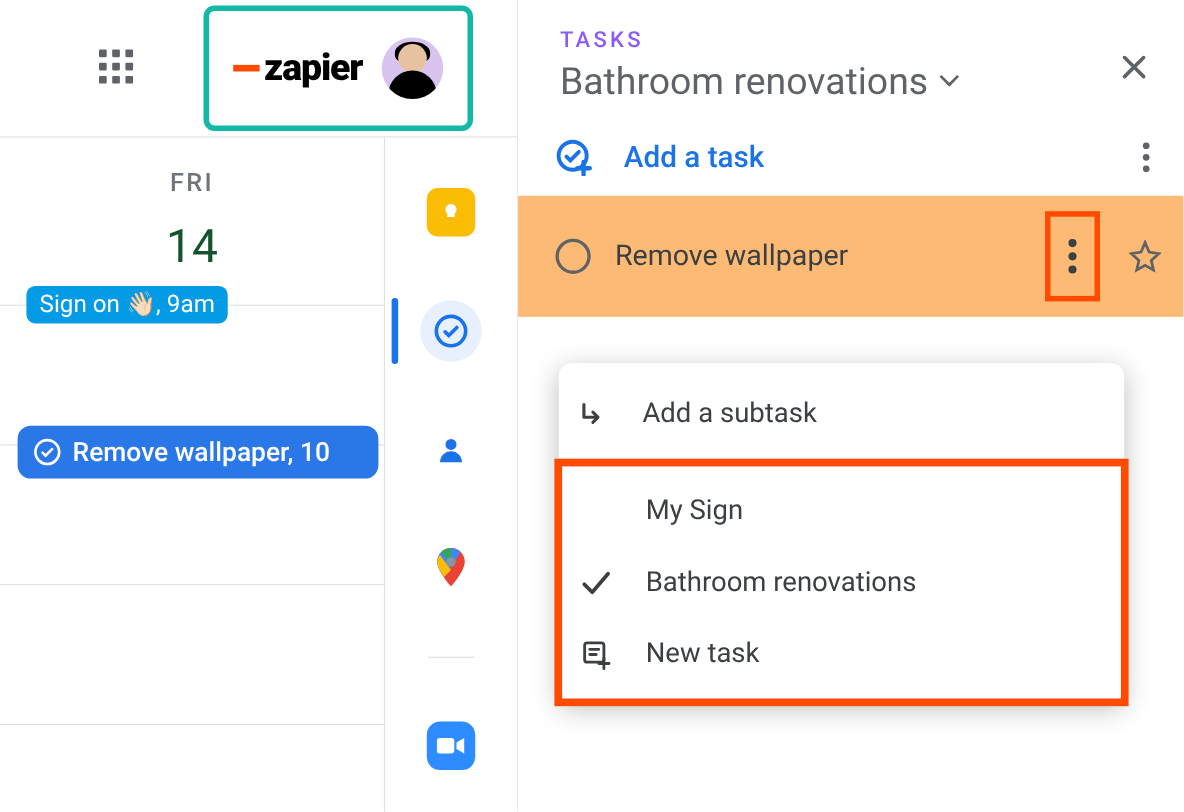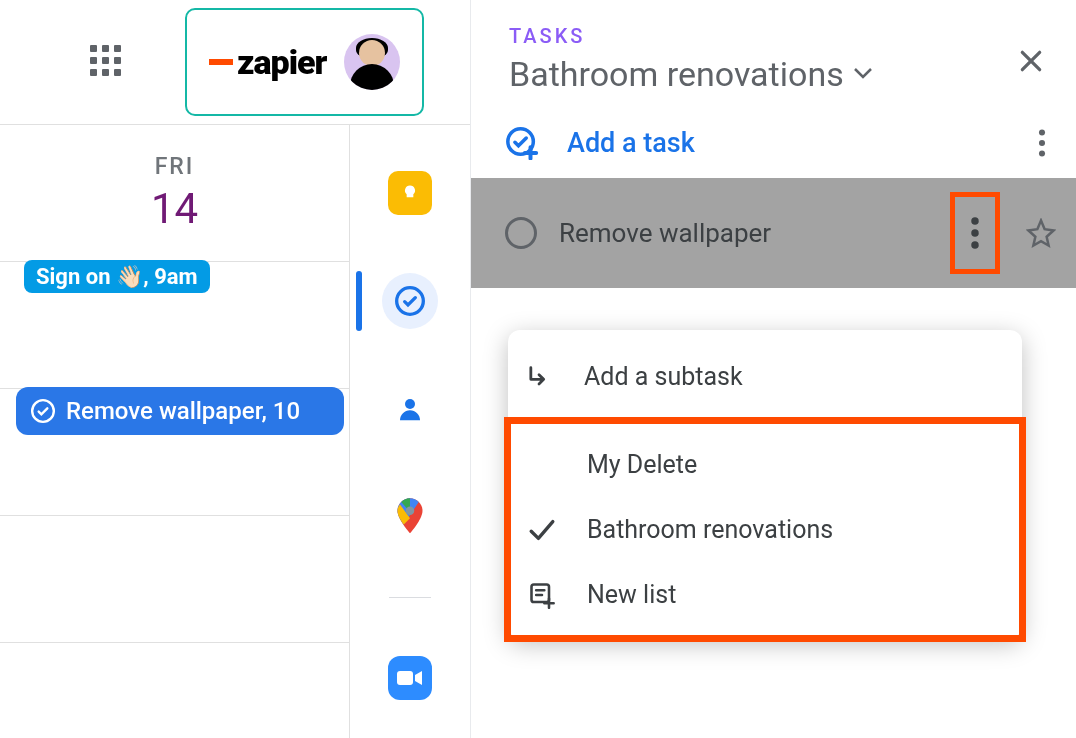--- a/index.html
+++ b/index.html
@@ -2,58 +2,58 @@
 <html><head>
   <meta charset="utf-8">
   <style>
     * { box-sizing: border-box; margin: 0; padding: 0; font-family: 'Google Sans', Roboto, Arial, sans-serif; }
     body { width: 1076px; height: 738px; background: #fff; overflow: hidden; position: relative; }
     
     
     .topbar { height: 125px; border-bottom: 1px solid #e0e0e0; display: flex; align-items: center; padding: 0 0 0 85px; position: relative; }
     .apps-icon { position: absolute; left: 90px; top: 45px; width: 36px; height: 36px; display: grid; grid-template-columns: repeat(3, 7px); grid-template-rows: repeat(3, 7px); gap: 5px; cursor: pointer; }
     .apps-icon span { background: #5f6368; border-radius: 1px; }
-    .brand-pill { margin-left: 100px; border: 2px solid #14b8a6; border-radius: 10px; padding: 24px 22px; display: flex; align-items: center; gap: 18px; }
+    .brand-pill { margin-left: 100px; border: 5px solid #14b8a6; border-radius: 10px; padding: 24px 22px; display: flex; align-items: center; gap: 18px; }
     .brand-logo { display: flex; align-items: center; gap: 4px; }
     .brand-bar { width: 24px; height: 6px; background: #ff4a00; }
     .brand-text { font-weight: 900; font-size: 34px; letter-spacing: -1px; color: #000; }
     .avatar { width: 56px; height: 56px; border-radius: 50%; background: #d9c4f0; position: relative; overflow: hidden; }
     .avatar-body { position:absolute; bottom:-8px; left:50%; transform:translateX(-50%); width:44px; height:34px; background:#000; border-radius: 22px 22px 0 0; }
     .avatar-head { position:absolute; top:6px; left:50%; transform:translateX(-50%); width:26px; height:26px; background:#e6c2a0; border-radius:50%; }
     .avatar-hair { position:absolute; top:4px; left:50%; transform:translateX(-50%); width:32px; height:20px; background:#000; border-radius:50% 50% 40% 40%; }
     
     
     .cal-col { width: 350px; border-right: 1px solid #e0e0e0; height: calc(100% - 125px); position: absolute; left: 0; top: 125px; }
     .cal-header { text-align: center; padding: 28px 0 8px 0; }
     .cal-dow { color: #70757a; font-size: 23px; letter-spacing: 2px; font-weight: 500; }
-    .cal-date { color: #701a75; font-size: 42px; font-weight: 400; margin-top: 4px; }
+    .cal-date { color: #14532d; font-size: 42px; font-weight: 400; margin-top: 20px; }
     .cal-grid { border-top: 1px solid #e0e0e0; margin-top: 20px; }
     .cal-hour { height: 127px; border-bottom: 1px solid #e0e0e0; position: relative; }
-    .event-yellow { position: absolute; left: 24px; top: 135px; background: #039be5; color: #fff; border-radius: 8px; padding: 4px 12px; font-size: 22px; font-weight: 700; white-space: nowrap; }
+    .event-yellow { position: absolute; left: 24px; top: 135px; background: #039be5; color: #fff; border-radius: 8px; padding: 4px 12px; font-size: 22px; font-weight: 400; white-space: nowrap; }
     .event-blue { position: absolute; left: 16px; top: 262px; background: #2a77e7; color: #fff; border-radius: 12px; padding: 10px 14px; font-size: 24px; font-weight: 500; display: flex; align-items: center; gap: 10px; width: 328px; overflow:hidden; }
     
     
     .apprail { position: absolute; left: 350px; top: 125px; width: 120px; height: calc(100% - 125px); display: flex; flex-direction: column; align-items: center; gap: 52px; padding-top: 40px; }
     .rail-btn { width: 56px; height: 56px; border-radius: 50%; display: flex; align-items: center; justify-content: center; cursor: pointer; }
     .rail-keep { width: 44px; height: 44px; background: #fbbc04; border-radius: 10px; display:flex; align-items:center; justify-content:center; }
     .rail-tasks { background: #e8f0fe; position: relative; }
     .rail-tasks::before { content:''; position:absolute; left:-26px; top:-2px; width:6px; height:60px; background:#1a73e8; border-radius:3px; }
     .rail-divider { width: 42px; height: 1px; background: #dadce0; }
     
     
     .tasks-panel { position: absolute; left: 470px; top: 0; width: 606px; height: 100%; background: #fff; border-left: 1px solid #e8eaed; }
     .tasks-header { padding: 24px 30px 14px 38px; position: relative; }
     .tasks-eyebrow { color: #8b5cf6; font-size: 20px; letter-spacing: 3px; font-weight: 500; }
     .tasks-title { color: #5f6368; font-size: 34px; font-weight: 400; margin-top: 6px; display: flex; align-items: center; gap: 10px; cursor: pointer; }
     .close-x { position: absolute; right: 32px; top: 48px; font-size: 32px; color: #5f6368; cursor: pointer; }
     .addtask-row { display: flex; align-items: center; padding: 18px 30px 18px 34px; gap: 28px; }
     .addtask-label { color: #1a73e8; font-size: 27px; font-weight: 500; }
     .more-dots { margin-left: auto; color: #5f6368; cursor:pointer; }
     .date-label { color: #5f6368; font-size: 22px; font-weight: 500; letter-spacing: 1px; padding: 18px 0 14px 44px; }
-    .task-row { display: flex; align-items: center; padding: 14px 20px 14px 34px; background:#a3a3a3; position: relative; gap: 22px; }
+    .task-row { display: flex; align-items: center; padding: 14px 20px 14px 34px; background:#fdba74; position: relative; gap: 22px; }
     .task-circle { width: 32px; height: 32px; border: 3px solid #5f6368; border-radius: 50%; }
     .task-title { font-size: 26px; color: #3c4043; }
     .task-actions { margin-left: auto; display:flex; align-items:center; gap:14px; }
     .kebab-highlight { border: 5px solid #ff4a00; padding: 20px 16px; margin-right: 12px; cursor:pointer; }
     .star { color:#5f6368; cursor:pointer; }
     
     
     .ctx-menu { position: absolute; left: 508px; top: 330px; width: 514px; background: #fff; border-radius: 12px; box-shadow: 0 6px 24px rgba(0,0,0,0.25); padding: 14px 0 0 0; overflow: visible; }
     .ctx-item { display: flex; align-items: center; gap: 28px; padding: 18px 14px; font-size: 25px; color: #3c4043; cursor: pointer; }
     .ctx-item .mi { width: 34px; display:flex; justify-content:center; }
@@ -204,34 +204,34 @@
     <span class="mi">
       <svg width="28" height="28" viewBox="0 0 24 24">
           <path d="M5 4v10h10M12 10l4 4-4 4" fill="none" stroke="#3c4043" stroke-width="2.4" stroke-linecap="round" stroke-linejoin="round"></path>
         </svg>
     </span>
     <span>Add a subtask</span>
   </div>
   <div class="ctx-highlight-box">
     <div class="ctx-item">
       <span class="mi"></span>
-      <span>My Delete</span>
+      <span>My Sign</span>
     </div>
     <div class="ctx-item">
       <span class="mi">
         <svg width="30" height="24" viewBox="0 0 24 20">
             <path d="M3 11l6 6L21 3" fill="none" stroke="#3c4043" stroke-width="2.8" stroke-linecap="round" stroke-linejoin="round"></path>
           </svg>
       </span>
       <span>Bathroom renovations</span>
     </div>
     <div class="ctx-item">
       <span class="mi">
         <svg width="28" height="28" viewBox="0 0 24 24">
             <rect x="3" y="3" width="15" height="15" rx="2" fill="none" stroke="#3c4043" stroke-width="2.2"></rect>
             <path d="M7 8h7M7 12h5" stroke="#3c4043" stroke-width="2.2" stroke-linecap="round"></path>
             <path d="M18 15v8M14 19h8" stroke="#3c4043" stroke-width="2.2" stroke-linecap="round"></path>
           </svg>
       </span>
-      <span>New list</span>
+      <span>New task</span>
     </div>
   </div>
 </div>
 
 </body></html>

